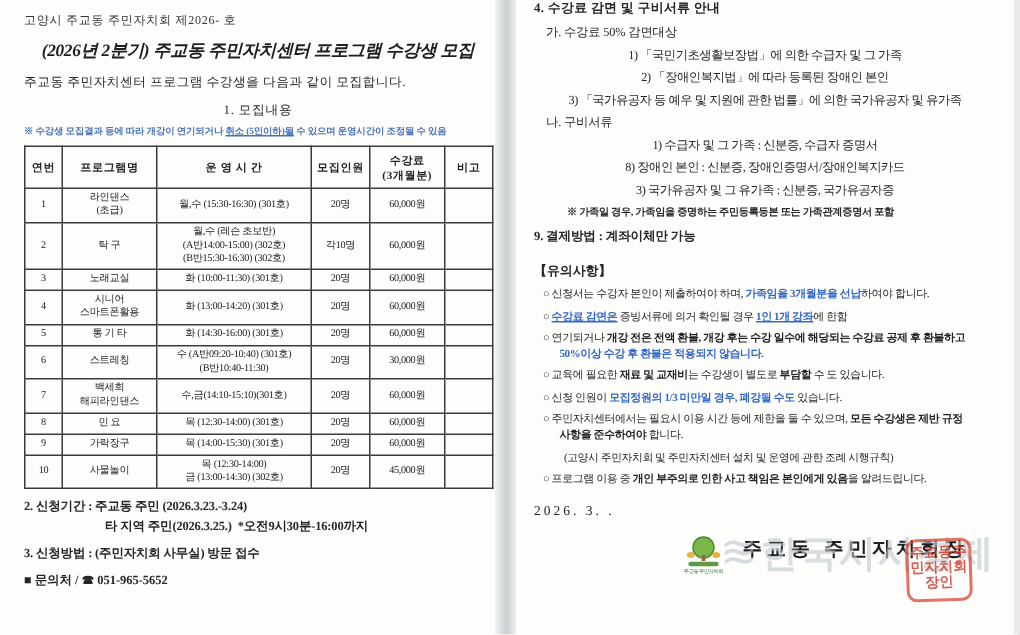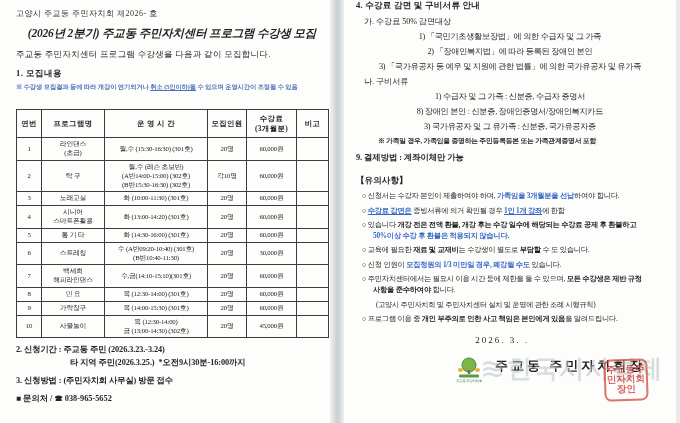--- a/index.html
+++ b/index.html
@@ -13,24 +13,24 @@
   .page-left{width:340px;padding:8px 12px 0 16px;}
   .page-right{width:340px;padding:0 8px 0 16px;}
   .page-divider{position:absolute;left:330px;top:0;width:14px;height:423px;
     background:linear-gradient(90deg,#f2f3f3 0%,#d3d7d9 40%,#c9ced0 55%,#eef0f0 100%);z-index:2;}
   .edge-right{position:absolute;right:0;top:0;width:4px;height:423px;background:#e8eaea;z-index:2;}
 
   
   .doc-no{font-size:8px;letter-spacing:.5px;color:#333;}
   .doc-title{font-size:11.5px;font-weight:bold;text-align:center;margin-top:7px;letter-spacing:-.2px;color:#1e1e1e;font-style:italic;}
   .intro{font-size:8.5px;margin-top:8px;letter-spacing:.3px;}
-  .sec-head{font-size:8.5px;font-weight:bold;margin-top:7px;letter-spacing:.5px;}
+  .sec-head{font-size:8.5px;font-weight:normal;margin-top:7px;letter-spacing:.5px;text-align:center;}
   .recruit-note{font-size:6.3px;margin-top:3px;color:#4a72b8;font-weight:bold;letter-spacing:-.1px;}
   .recruit-note .u{text-decoration:underline;}
-  table.program{border-collapse:collapse;margin-top:17px;width:312px;table-layout:fixed;}
+  table.program{border-collapse:collapse;margin-top:5px;width:312px;table-layout:fixed;}
   table.program th,table.program td{
     border:1px solid #3c3c3c;font-size:6.8px;text-align:center;vertical-align:middle;
     padding:2px 1px;white-space:pre-line;line-height:1.3;letter-spacing:-.2px;color:#222;
   }
   table.program th{font-size:7.4px;font-weight:bold;letter-spacing:.4px;padding:4px 1px;}
   table.program col.c0{width:25px;} table.program col.c1{width:63px;}
   table.program col.c2{width:103px;} table.program col.c3{width:39px;}
   table.program col.c4{width:50px;} table.program col.c5{width:32px;}
   .apply-block{font-size:8.3px;font-weight:bold;margin-top:6px;line-height:1.5;letter-spacing:-.1px;}
   .apply-indent{margin-left:54px;}
@@ -44,21 +44,21 @@
   .r-note{font-size:6.8px;font-weight:bold;margin-left:22px;margin-top:4px;letter-spacing:-.2px;}
   .r-pay{font-size:8.4px;font-weight:bold;margin-top:6px;letter-spacing:-.1px;}
   .notice-title{font-size:8.6px;font-weight:bold;margin-top:12px;}
   .notice-list{margin-top:2px;margin-left:6px;}
   .notice-item{font-size:7.3px;margin-top:4px;line-height:1.45;letter-spacing:-.25px;
     padding-left:11px;text-indent:-11px;color:#222;}
   .notice-item.no-bullet{text-indent:0;padding-left:14px;font-size:7.2px;}
   .seg-b{font-weight:bold;}
   .seg-bb{font-weight:bold;color:#3567c6;}
   .seg-bu{font-weight:bold;color:#3567c6;text-decoration:underline;}
-  .doc-date{font-size:9px;text-align:center;margin-top:10px;letter-spacing:2px;}
+  .doc-date{font-size:9px;margin-top:10px;letter-spacing:2px;}
   .sign-row{position:relative;margin-top:12px;margin-left:96px;display:flex;align-items:flex-start;gap:9px;height:44px;}
   .logo{display:flex;flex-direction:column;align-items:center;width:34px;}
   .logo-caption{font-size:3.5px;color:#3f7d3f;margin-top:1px;letter-spacing:-.3px;text-align:center;line-height:1.1;}
   .sign-text{font-size:13px;font-weight:bold;letter-spacing:3px;color:#1f1f1f;white-space:nowrap;}
   .stamp{position:absolute;left:152px;top:2px;width:44px;height:42px;z-index:5;
     border:2.5px solid rgba(211,62,48,.72);border-radius:7px;transform:rotate(-2deg);
     display:flex;flex-wrap:wrap;align-content:center;justify-content:center;
     font-size:9.5px;font-weight:bold;color:rgba(205,55,42,.8);line-height:1.05;
     letter-spacing:0;padding:1px;box-sizing:border-box;text-align:center;overflow:hidden;}
   .watermark{position:absolute;left:140px;top:352px;z-index:4;display:flex;align-items:center;
@@ -187,21 +187,21 @@
             <td></td>
           </tr>
         </tbody>
     </table>
 
     <div class="apply-block">
       <div>2. 신청기간 : 주교동 주민 (2026.3.23.-3.24)</div>
       <div class="apply-indent"><span>타 지역 주민(2026.3.25.)</span>&nbsp;&nbsp;<span>*오전9시30분-16:00까지</span></div>
     </div>
     <div class="apply-block">3. 신청방법 : (주민자치회 사무실) 방문 접수</div>
-    <div class="contact-line"><span>■ 문의처 / </span><span>☎</span><span> 038-965-5652</span></div>
+    <div class="contact-line"><span>■ 문의처 / </span><span>☎</span><span> 051-965-5652</span></div>
   </div>
 
   <div class="page page-right">
     <div class="r-head">4. 수강료 감면 및 구비서류 안내</div>
     <div class="r-sub">가. 수강료 50% 감면대상</div>
     <div class="r-list">
         <div class="list-line">1) 「국민기초생활보장법」에 의한 수급자 및 그 가족</div>
         <div class="list-line">2) 「장애인복지법」에 따라 등록된 장애인 본인</div>
         <div class="list-line">3) 「국가유공자 등 예우 및 지원에 관한 법률」에 의한 국가유공자 및 유가족</div>
       </div>
@@ -211,21 +211,21 @@
         <div class="list-line">8) 장애인 본인 : 신분증, 장애인증명서/장애인복지카드</div>
         <div class="list-line">3) 국가유공자 및 그 유가족 : 신분증, 국가유공자증</div>
       </div>
     <div class="r-note">※ 가족일 경우, 가족임을 증명하는 주민등록등본 또는 가족관계증명서 포함</div>
     <div class="r-pay">9. 결제방법 : 계좌이체만 가능</div>
 
     <div class="notice-title">【유의사항】</div>
     <div class="notice-list">
         <div class="notice-item"><span>○ </span><span>신청서는 수강자 본인이 제출하여야 하며, </span><span class="seg-bb">가족임을 3개월분을 선납</span><span>하여야 합니다.</span></div>
         <div class="notice-item"><span>○ </span><span class="seg-bu">수강료 감면은</span><span> 증빙서류에 의거 확인될 경우 </span><span class="seg-bu">1인 1개 강좌</span><span>에 한함</span></div>
-        <div class="notice-item"><span>○ </span><span>있습니다 </span><span class="seg-b">개강 전은 전액 환불, 개강 후는 수강 일수에 해당되는 수강료 공제 후 환불</span><span class="seg-b">하고 </span><span class="seg-bb">50%이상 수강 후 환불은 적용되지 않습니다.</span></div>
+        <div class="notice-item"><span>○ </span><span>연기되거나 </span><span class="seg-b">개강 전은 전액 환불, 개강 후는 수강 일수에 해당되는 수강료 공제 후 환불</span><span class="seg-b">하고 </span><span class="seg-bb">50%이상 수강 후 환불은 적용되지 않습니다.</span></div>
         <div class="notice-item"><span>○ </span><span>교육에 필요한 </span><span class="seg-b">재료 및 교재비</span><span>는 수강생이 별도로 </span><span class="seg-b">부담할</span><span> 수 도 있습니다.</span></div>
         <div class="notice-item"><span>○ </span><span>신청 인원이 </span><span class="seg-bb">모집정원의 1/3 미만일 경우, 폐강될 수도</span><span> 있습니다.</span></div>
         <div class="notice-item"><span>○ </span><span>주민자치센터에서는 필요시 이용 시간 등에 제한을 둘 수 있으며, </span><span class="seg-b">모든 수강생은 제반 규정 사항을 준수하여야</span><span> 합니다.</span></div>
         <div class="notice-item no-bullet"><span>(고양시 주민자치회 및 주민자치센터 설치 및 운영에 관한 조례 시행규칙)</span></div>
         <div class="notice-item"><span>○ </span><span>프로그램 이용 중 </span><span class="seg-b">개인 부주의로 인한 사고 책임은 본인에게 있음</span><span>을 알려드립니다.</span></div>
       </div>
 
     <div class="doc-date">2026.  3.    .</div>
 
     <div class="sign-row">

